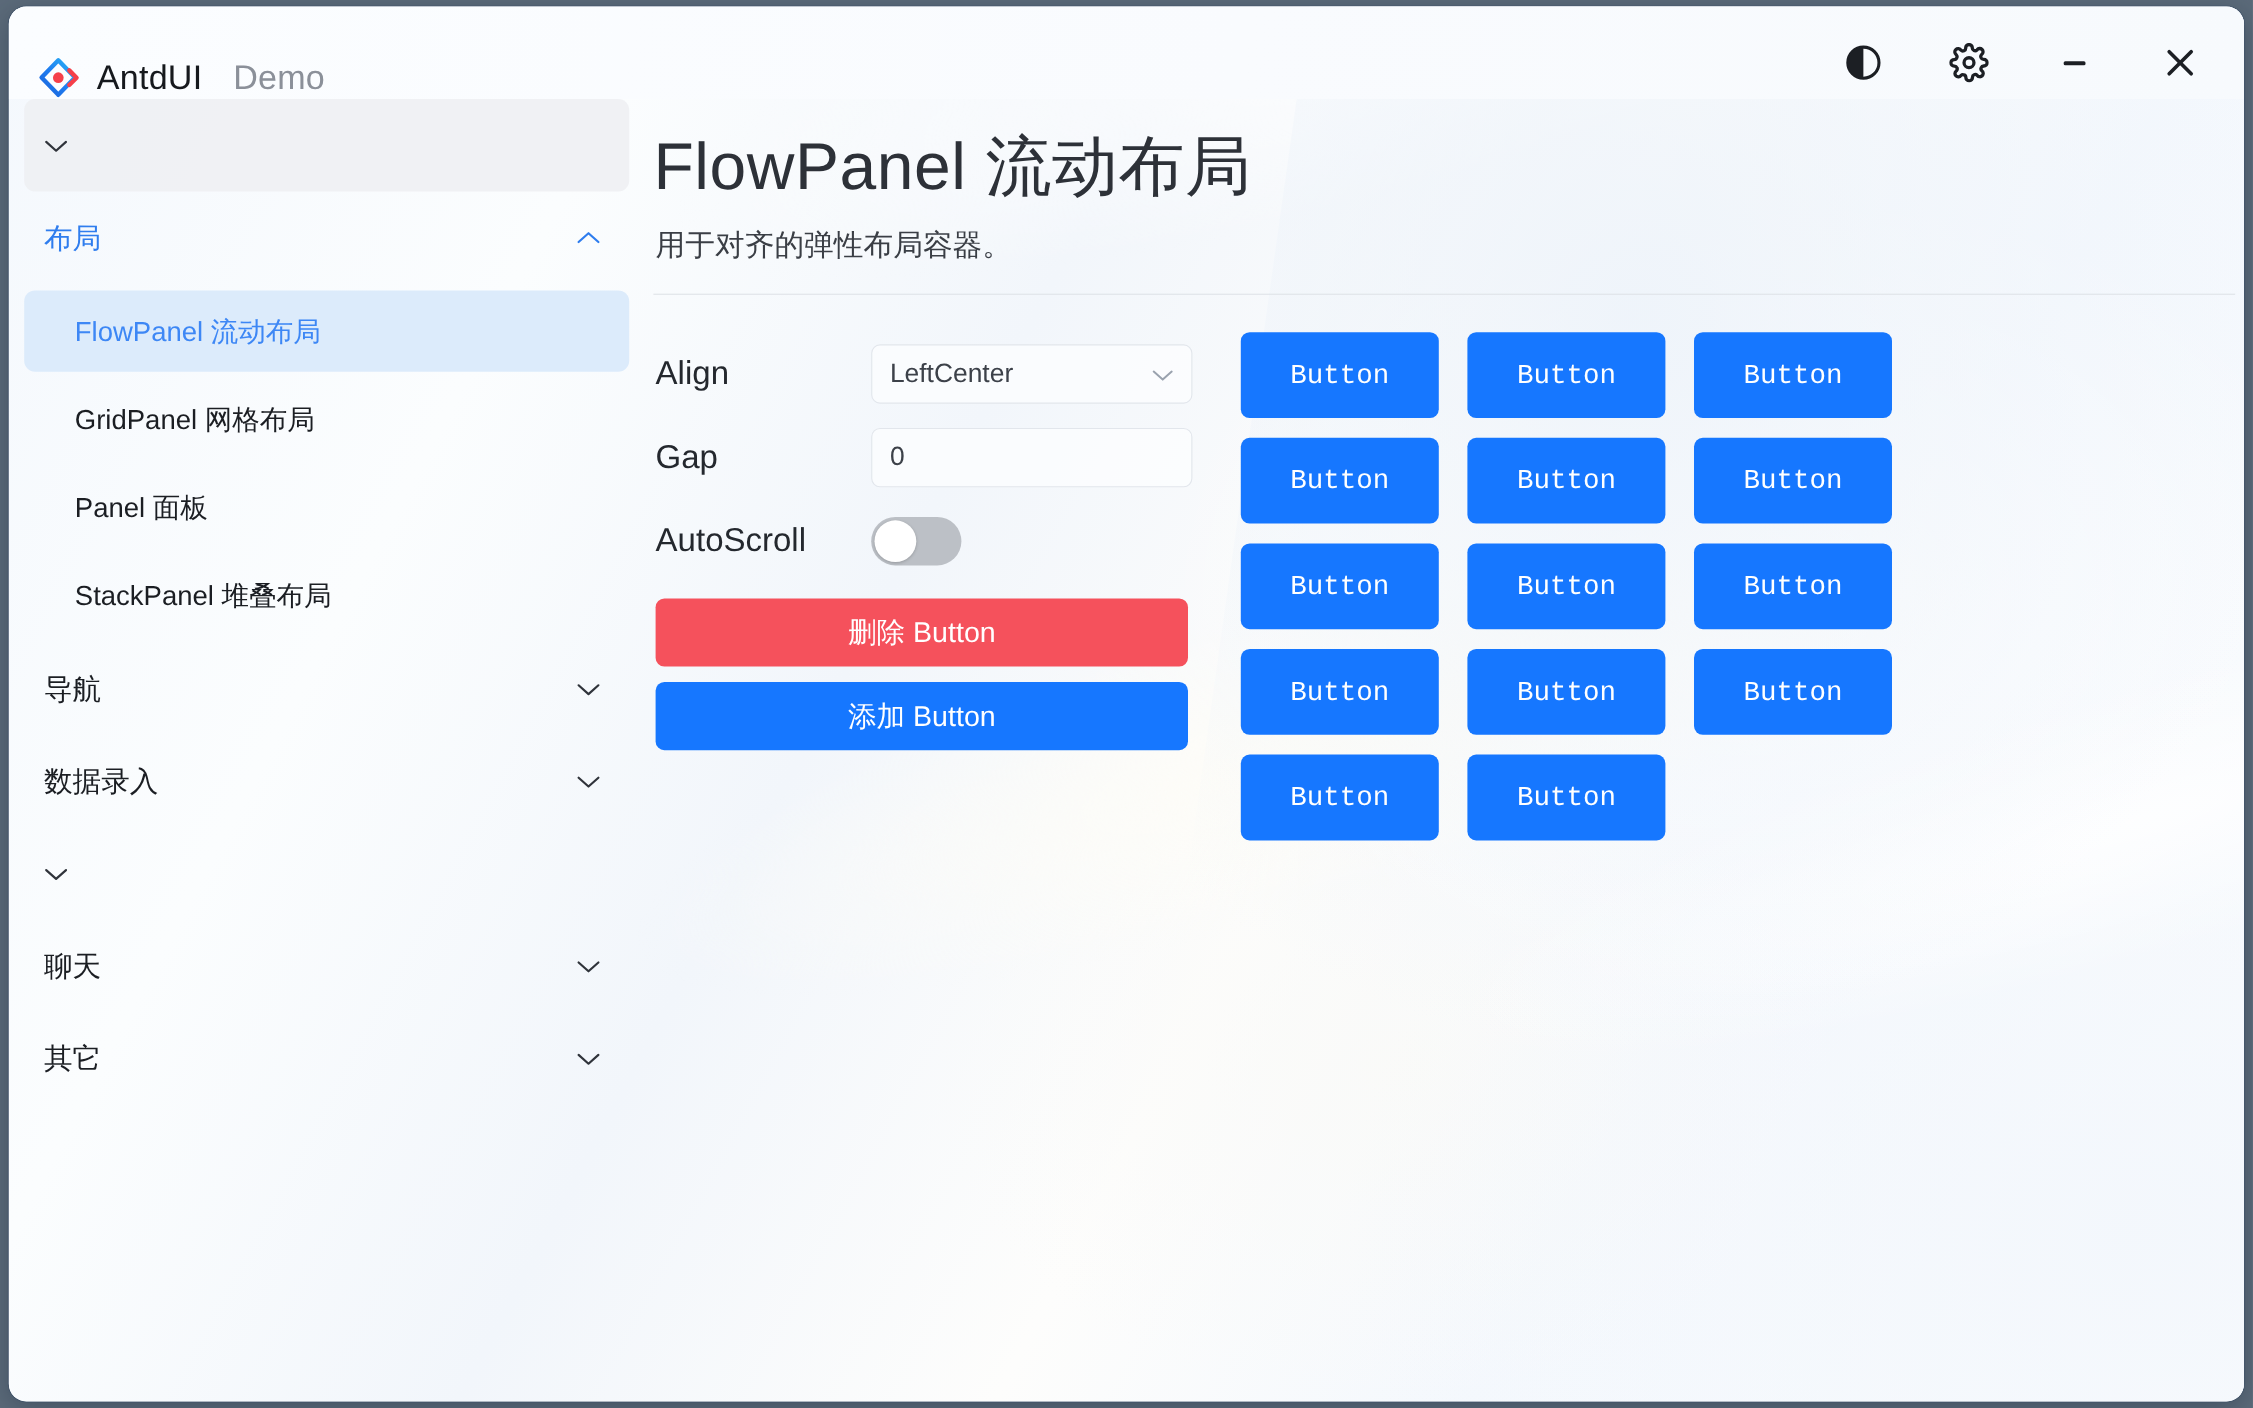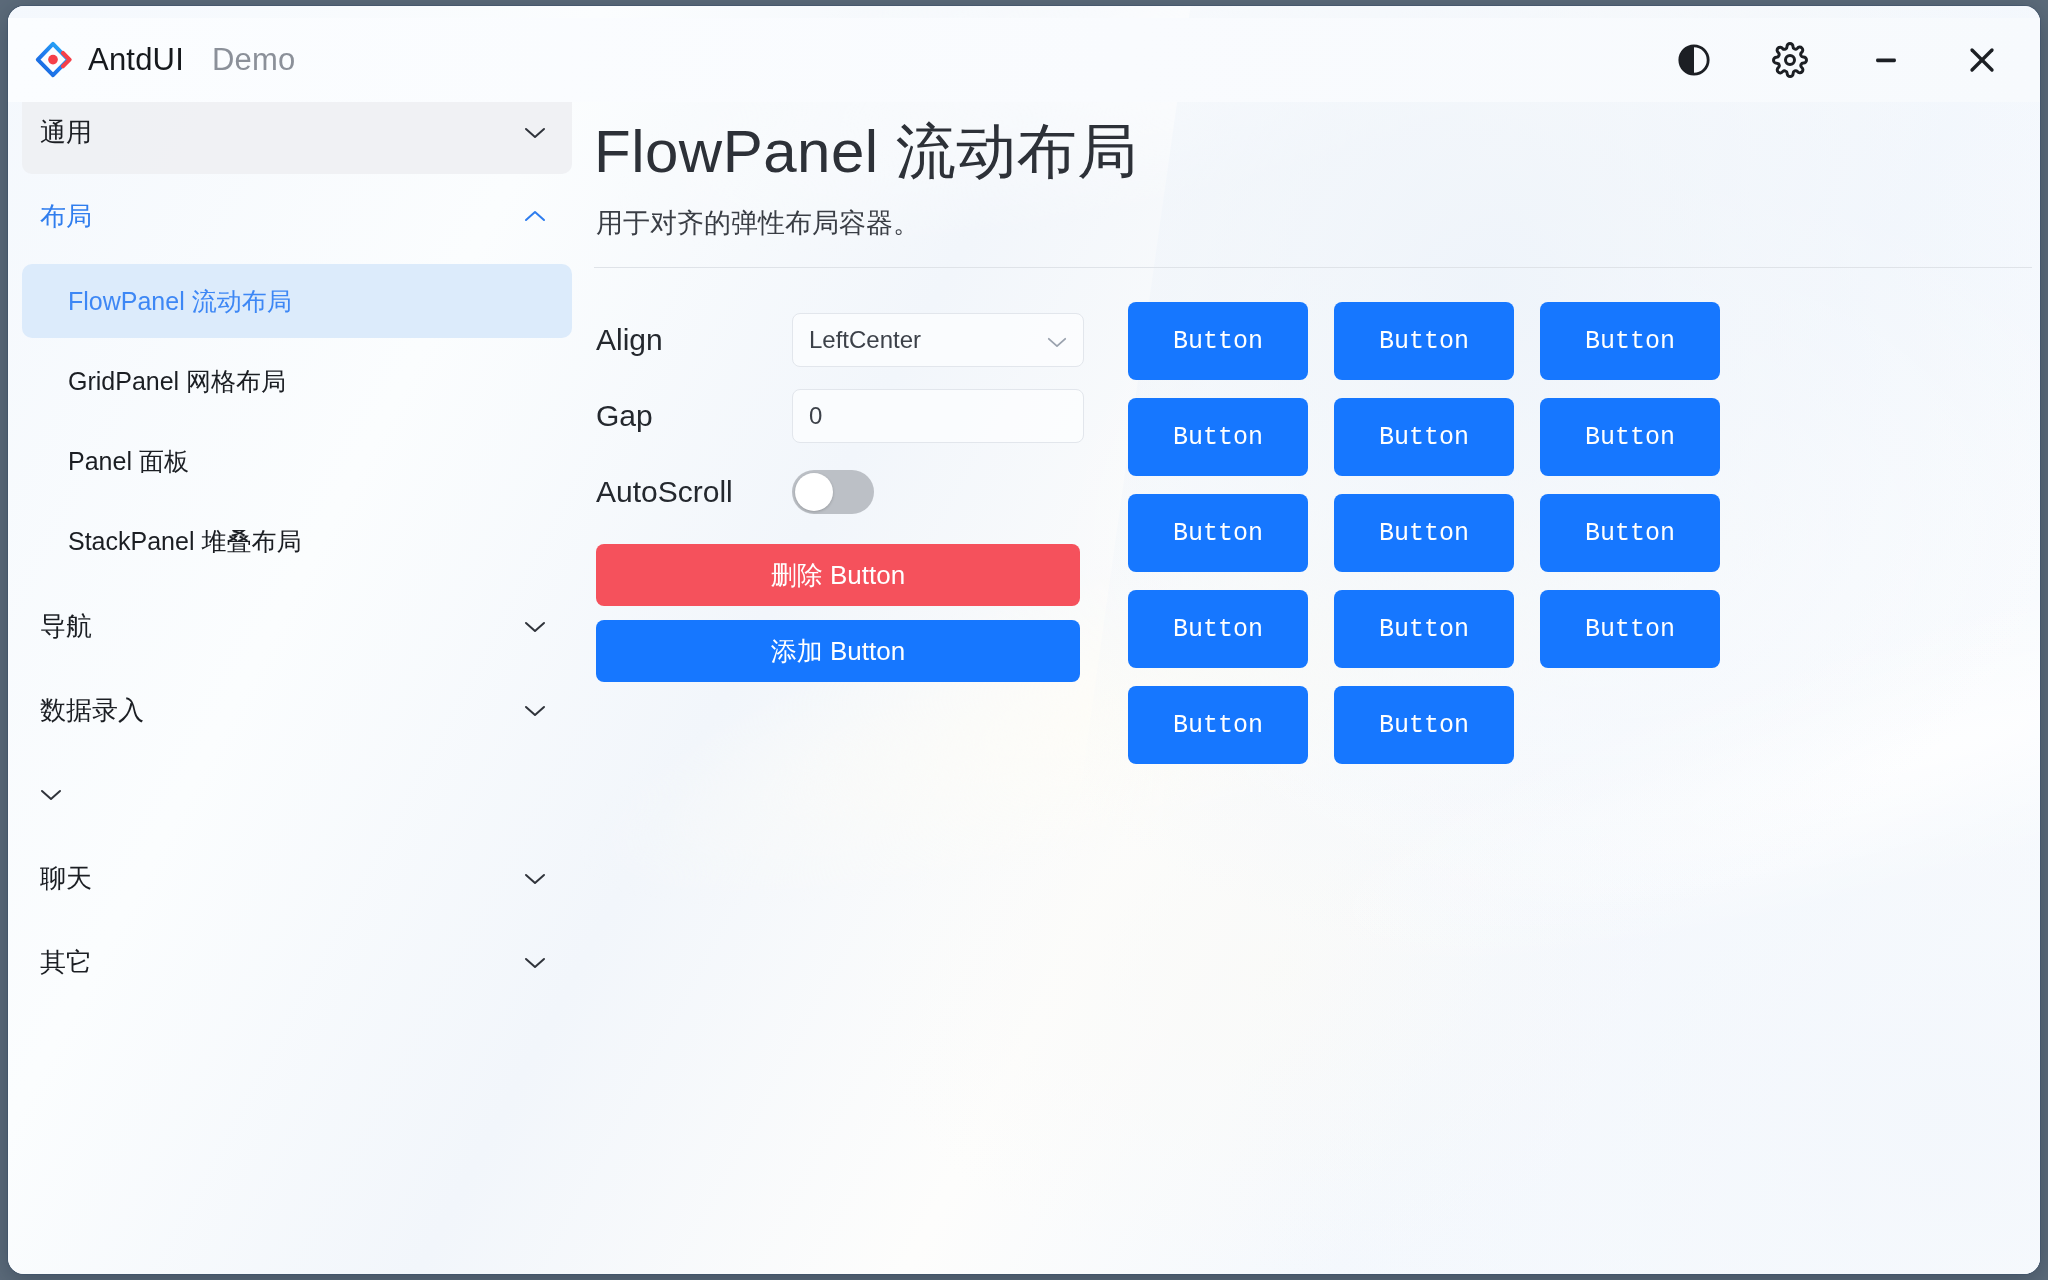--- a/index.html
+++ b/index.html
@@ -40,24 +40,23 @@
     content:"";
     position:absolute; left:55%; top:-10%;
     width: 1100px; height: 1250px;
     background: radial-gradient(ellipse at 30% 35%, rgba(237,243,250,.9) 0%, rgba(255,255,255,0) 58%);
     transform: rotate(8deg);
   }
 
   
   .titlebar {
     position: absolute; left:0; top:0; right:0; height: 84px;
-    display: flex; align-items: center;
+    display: flex; align-items: flex-end;
     background: linear-gradient(100deg,#fbfdff 0%, #f9fbfe 55%, #f7fafd 100%);
     z-index: 6;
-    margin-top: 12px;
   }
   .brand { display:flex; align-items:center; gap:16px; margin-left:26px; }
   .logo { width:38px; height:38px; display:block; }
   .brand-title { font-size: 31px; color:#16191d; letter-spacing:.2px; }
   .brand-sub { font-size: 31px; color:#8b9099; letter-spacing:.2px; margin-left:12px; }
   .win-btns { margin-left:auto; display:flex; align-items:center; gap:0; padding-right:10px; }
   .win-btn {
     width: 96px; height: 66px;
     display:flex; align-items:center; justify-content:center;
     cursor: pointer;
@@ -235,21 +234,20 @@
             <line x1="18" y1="6" x2="6" y2="18"></line>
           </svg>
         </span>
       </div>
     </div>
   </div>
 
   <div class="sidebar">
 
     <div class="menu-group hl">
-      <span class="lbl">通用</span>
       <span>
         <svg class="chev" viewBox="0 0 22 13" fill="none" stroke="#30343b" stroke-width="2" stroke-linecap="round" stroke-linejoin="round">
             <polyline points="2,3 11,11 20,3"></polyline>
           </svg>
       </span>
     </div>
 
     <div class="menu-group open">
       <span class="lbl">布局</span>
       <span>

